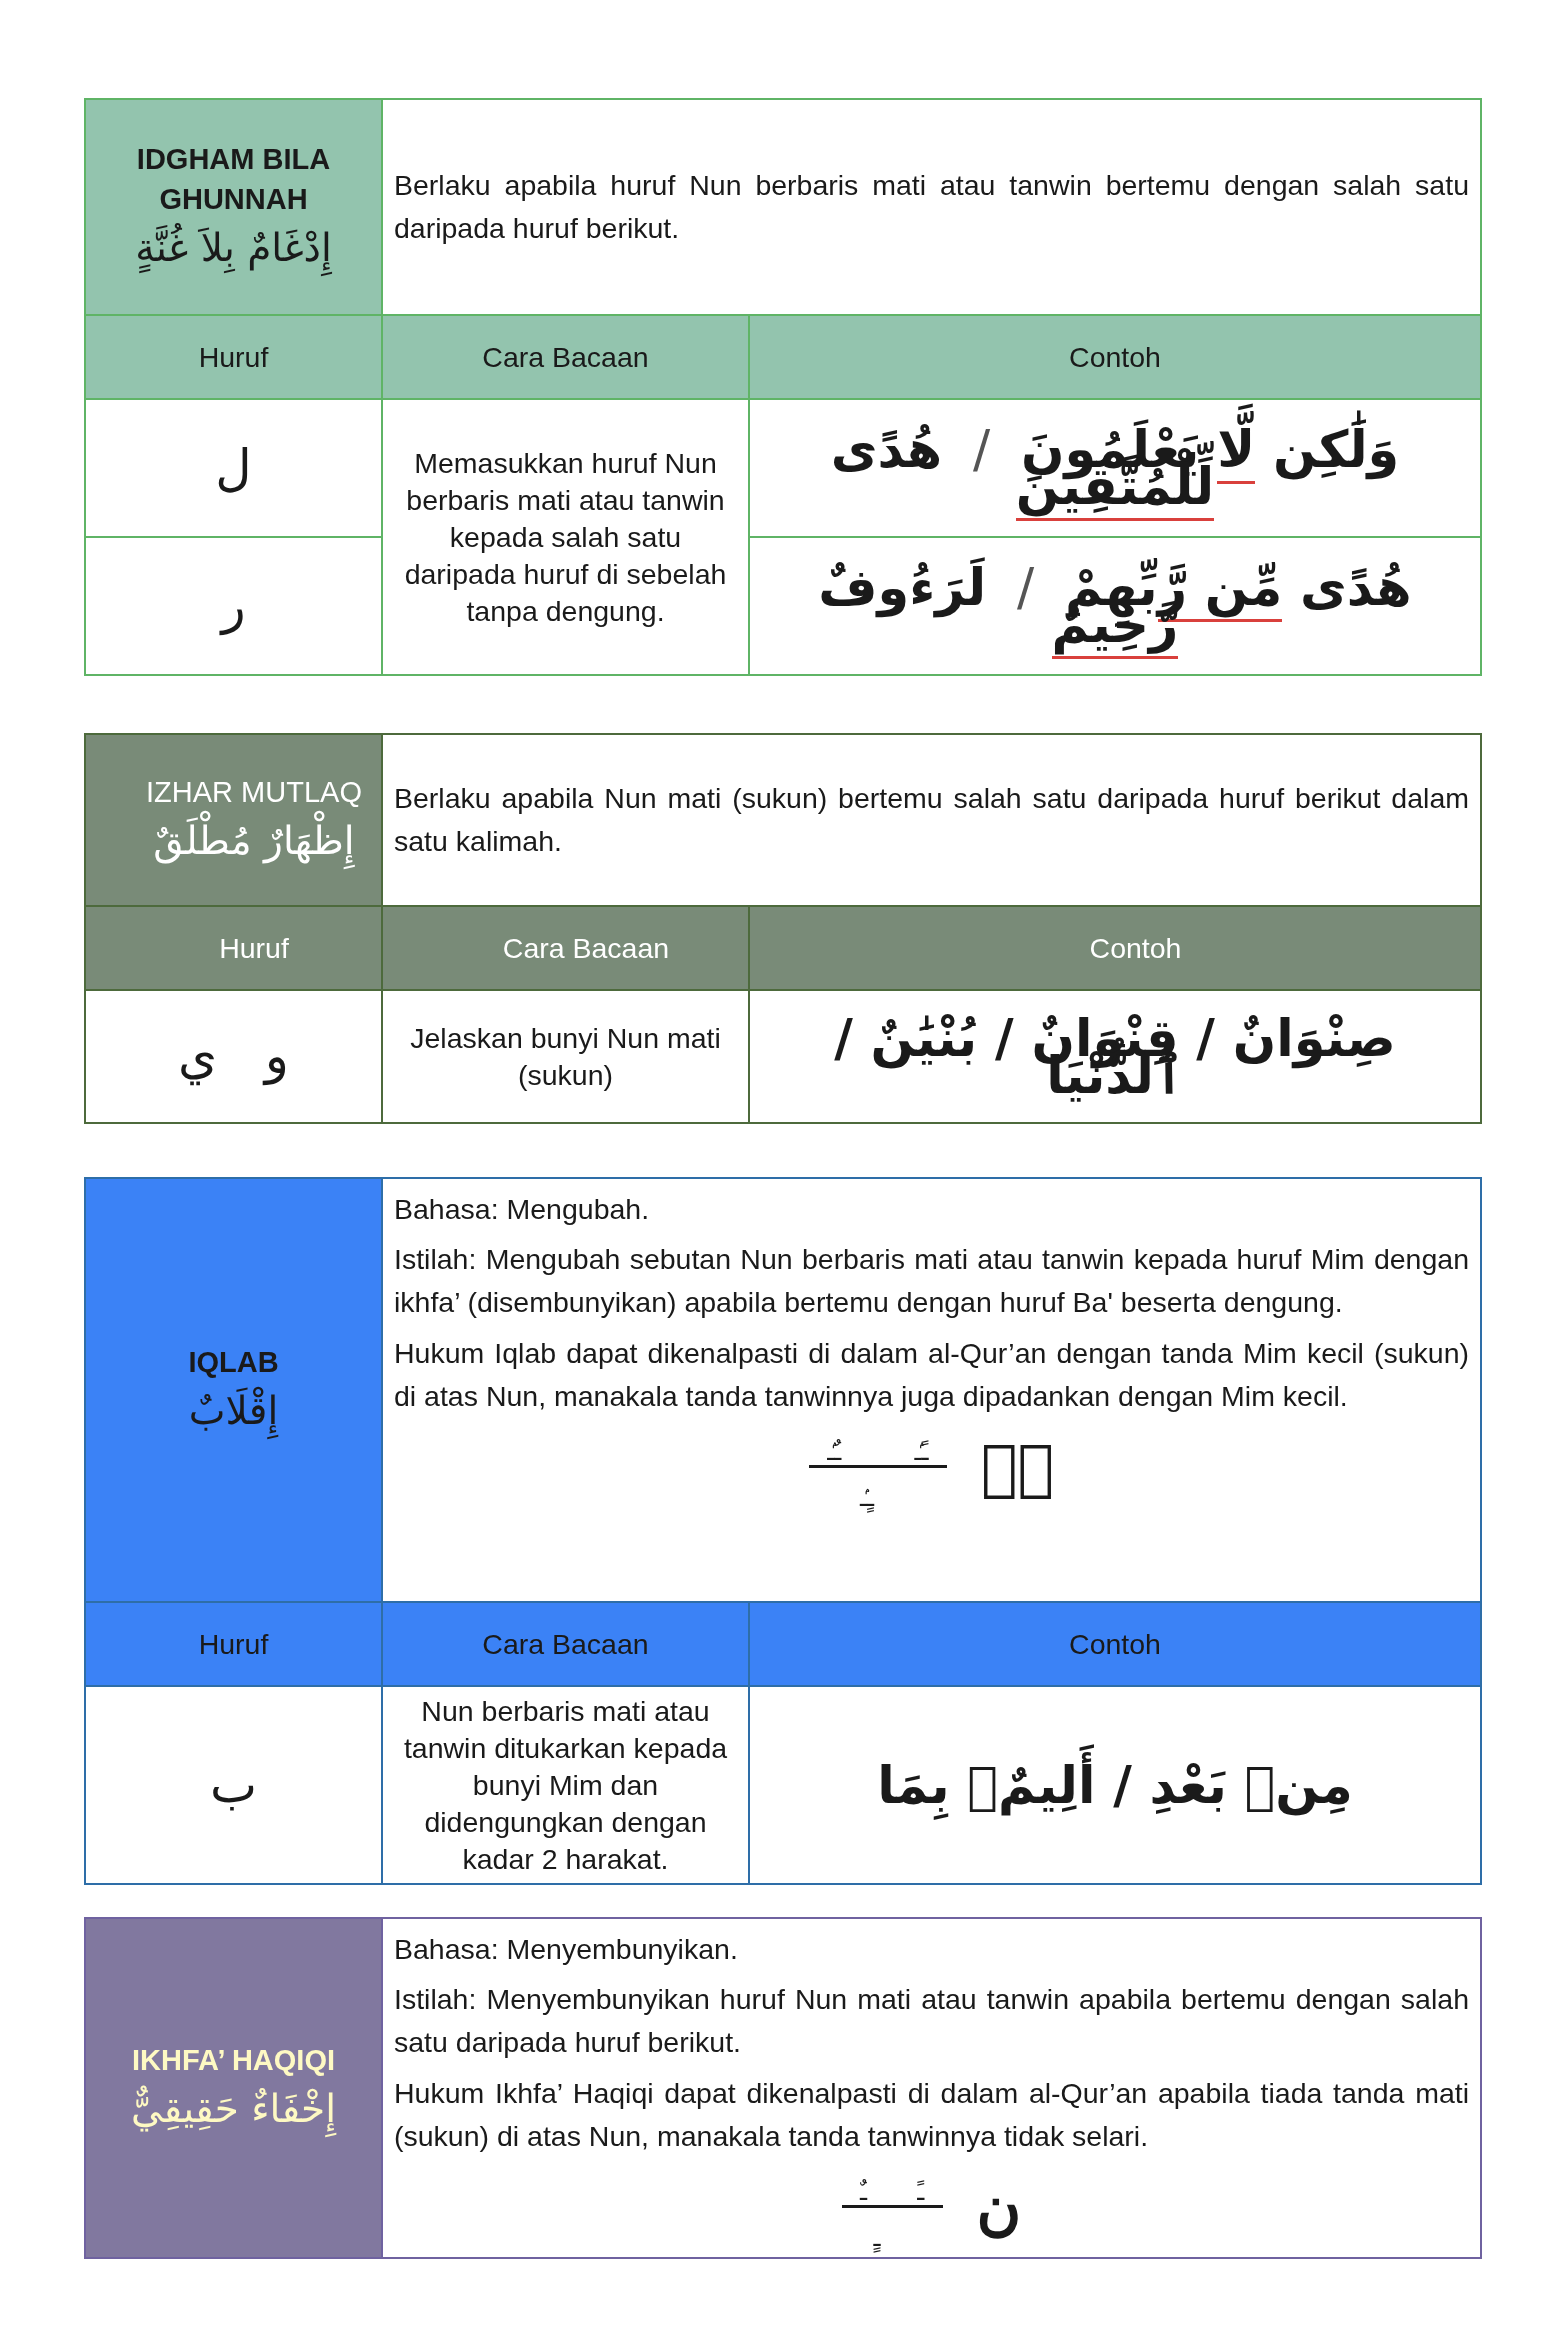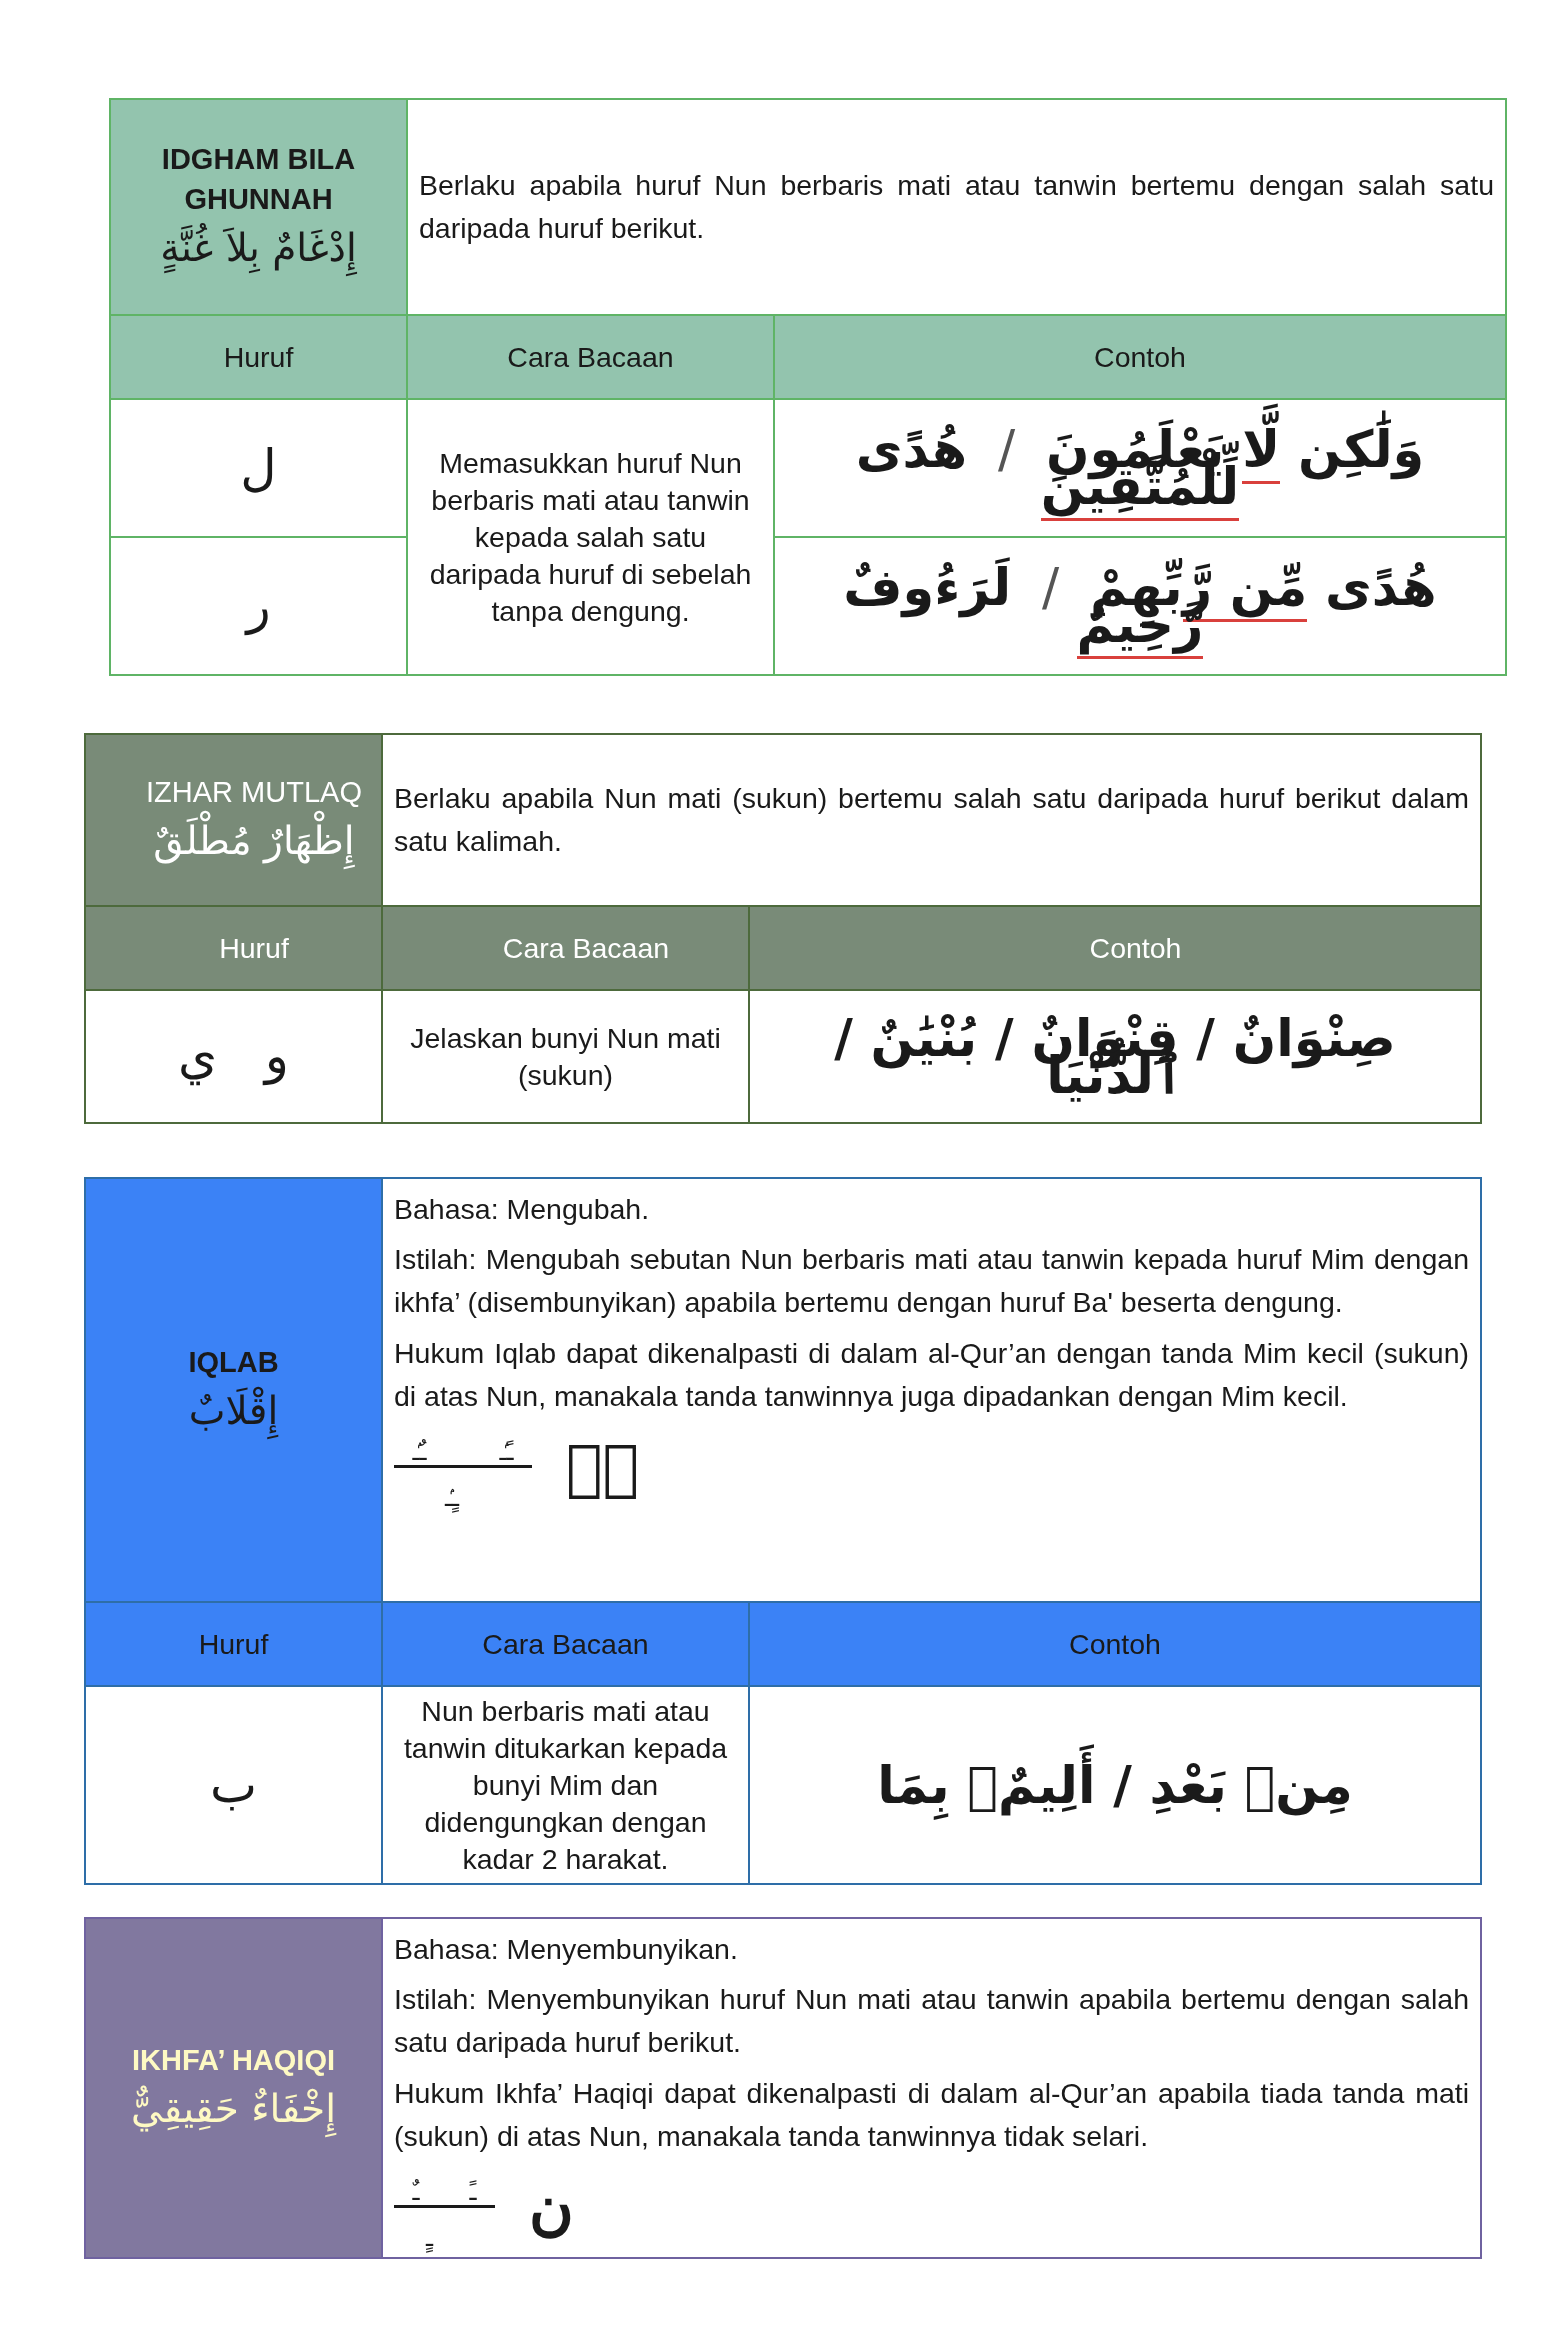--- a/index.html
+++ b/index.html
@@ -38,32 +38,32 @@
   .desc b { font-weight: normal; }
 
   .hdr { text-align: center; font-size: 28.5px; height: 84px; }
 
   .cell { background: #ffffff; text-align: center; font-size: 28.5px; line-height: 37px; padding: 5.5px 9.2px; }
   .huruf { font-family: "DejaVu Serif", serif; font-size: 50px; direction: rtl; }
   .contoh { font-family: "DejaVu Sans", sans-serif; font-size: 51px; font-weight: bold; direction: rtl; unicode-bidi: isolate; }
   .contoh .ul { border-bottom: 3.7px solid #d9403c; padding-bottom: 1.8px; }
   .contoh .sep { color: #555555; font-weight: normal; padding: 0 13px; }
 
-  .sym { display: flex; align-items: center; gap: 34px; margin-top: 3.7px; direction: ltr; }
+  .sym { display: flex; justify-content: center; align-items: center; gap: 34px; margin-top: 3.7px; direction: ltr; }
   .sym .frac { position: relative; width: 138px; height: 83px; font-family: "DejaVu Serif", serif; font-size: 24px; }
   .sym .frac .line { position: absolute; left: 0; right: 0; top: 40px; height: 2.8px; background: #1a1a1a; }
   .sym .frac .t1 { position: absolute; left: 18.4px; top: 5.5px; }
   .sym .frac .t2 { position: absolute; right: 18.4px; top: 5.5px; }
   .sym .frac .t3 { position: absolute; left: 51px; top: 52px; }
   .sym .nun { font-family: "DejaVu Serif", serif; font-size: 61px; font-weight: bold; line-height: 83px; }
 </style>
 </head>
 <body>
 
-<table class="card g" style="top:98px;margin-left:25px;">
+<table class="card g" style="top:98px;">
   <colgroup>
       <col class="c1">
       <col class="c2">
       <col class="c3">
     </colgroup>
   <tbody>
       <tr style="height:216px;">
     <td class="label">
       <div class="lat bold">IDGHAM BILA</div>
       <div class="lat bold">GHUNNAH</div>

